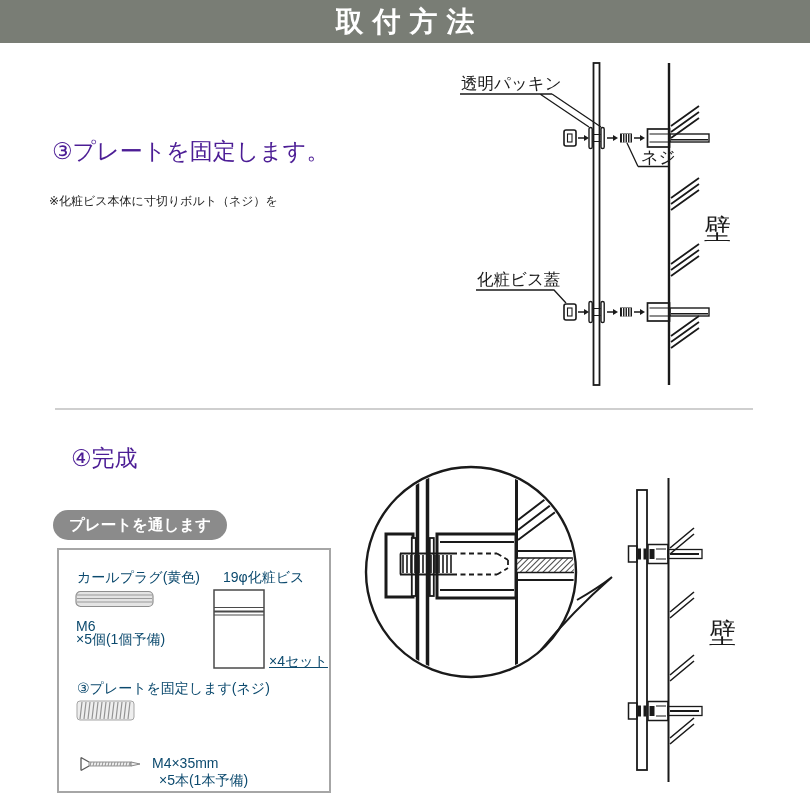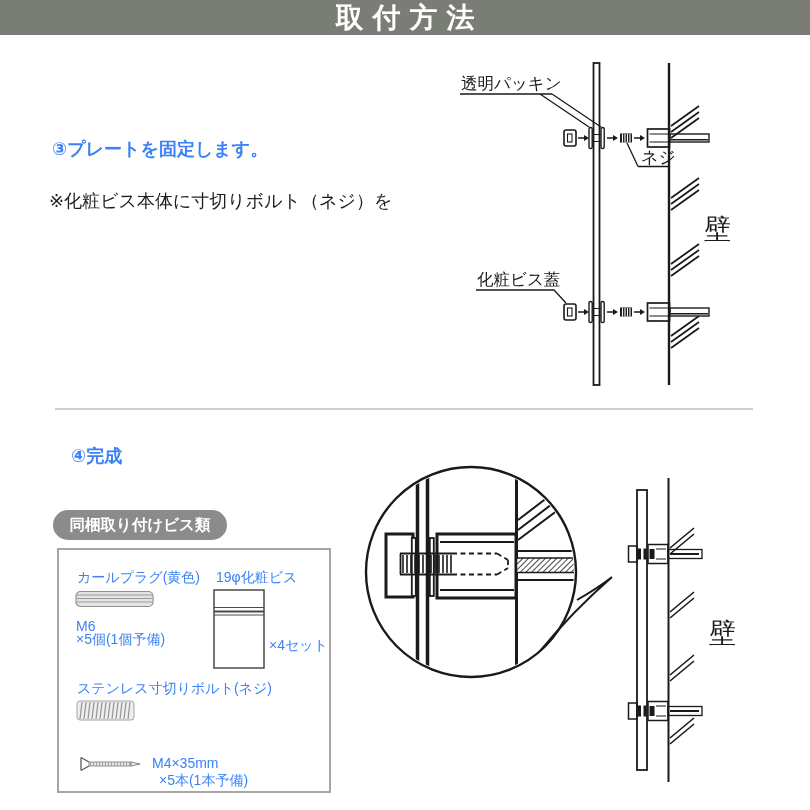--- a/index.html
+++ b/index.html
@@ -5,49 +5,49 @@
   html,body{margin:0;padding:0;}
   body{
     font-family:"Liberation Sans","DejaVu Sans",sans-serif;
     background:#ffffff;
   }
   .page{
     position:relative;width:810px;height:810px;background:#ffffff;overflow:hidden;
     color:#1a1a1a;
   }
   .header{
-    position:absolute;left:0;top:0;width:810px;height:35px;background:#797d75;
+    position:absolute;left:0;top:0;width:810px;height:43px;background:#797d75;
     display:flex;align-items:center;justify-content:center;
   }
   .header .title{
     color:#ffffff;font-size:28px;font-weight:600;letter-spacing:9px;padding-left:9px;
   }
   .step-title{
-    position:absolute;font-size:18px;font-weight:700;color:#3b82f6;line-height:1;white-space:nowrap;
+    position:absolute;font-size:23px;font-weight:400;color:#4c1d95;line-height:1;white-space:nowrap;
   }
   .step3-title{left:52px;top:140px;}
   .step4-title{left:52px;top:447px;margin-left:19px;}
   .step3-body{
-    position:absolute;left:49px;top:189px;font-size:18px;font-weight:500;
+    position:absolute;left:49px;top:189px;font-size:12px;font-weight:500;
     line-height:25.5px;color:#1f1f1f;white-space:nowrap;
   }
   .divider{
     position:absolute;left:55px;top:408px;width:698px;height:2px;background:#cfcfcf;
   }
   .badge{
     position:absolute;left:53px;top:510px;width:174px;height:30px;border-radius:15px;
     background:#8b8b8b;display:flex;align-items:center;justify-content:center;
   }
   .badge span{color:#ffffff;font-size:15.5px;font-weight:700;white-space:nowrap;}
   .parts-box{
     position:absolute;left:57px;top:548px;width:274px;height:245px;
     border:2px solid #a6a6a6;background:#ffffff;box-sizing:border-box;
   }
   .parts-box .ptxt{
-    position:absolute;font-size:14px;font-weight:500;color:#3b82f6;line-height:1;white-space:nowrap;
+    position:absolute;font-size:14px;font-weight:500;color:#0c4a6e;line-height:1;white-space:nowrap;
   }
   .parts-box svg{position:absolute;}
   .diagram-svg{position:absolute;}
   .top-diagram{left:440px;top:55px;}
   .bottom-diagram{left:360px;top:440px;}
   svg text{
     font-family:"Liberation Sans","DejaVu Sans",sans-serif;
     fill:#1a1a1a;stroke:none;font-weight:500;
   }
 </style>
@@ -124,42 +124,42 @@
     <text x="641" y="163" font-size="17">ネジ</text>
     <text x="477" y="285" font-size="16.5">化粧ビス蓋</text>
     <text x="704" y="238" font-size="27">壁</text>
   </svg>
 
   <div class="divider"></div>
 
   <div class="step-title step4-title">④完成</div>
 
   <div class="badge">
-    <span>同梱取り付けビス類</span>
+    <span>プレートを通します</span>
   </div>
 
   <div class="parts-box">
     <div class="ptxt" style="left:18px;top:20px;">カールプラグ(黄色)</div>
     <svg style="left:16px;top:40px;" width="80" height="18" viewBox="0 0 80 18">
       <rect x="1" y="1.5" width="77" height="15" rx="4.5" fill="#e4e4e4" stroke="#8f8f8f" stroke-width="1.2"></rect>
       <path d="M2 5 H77 M2 8.5 H77 M2 12 H77" stroke="#9a9a9a" stroke-width="1" fill="none"></path>
     </svg>
     <div class="ptxt" style="left:17px;top:69px;">M6</div>
     <div class="ptxt" style="left:17px;top:82px;text-align:center;">×5個(1個予備)</div>
 
-    <div class="ptxt" style="left:157px;top:20px;">19φ化粧ビス</div>
+    <div class="ptxt" style="left:164px;top:20px;">19φ化粧ビス</div>
     <svg style="left:154px;top:39px;" width="52" height="80" viewBox="0 0 52 80">
       <rect x="1" y="1" width="50" height="78" fill="#ffffff" stroke="#4a4a4a" stroke-width="1.5"></rect>
       <path d="M1 18.5 H51" stroke="#4a4a4a" stroke-width="1" fill="none"></path>
       <path d="M1 22.5 H51" stroke="#4a4a4a" stroke-width="2" fill="none"></path>
       <path d="M1 26 H51" stroke="#4a4a4a" stroke-width="1" fill="none"></path>
     </svg>
-    <div class="ptxt" style="left:210px;top:88px;">×4セット</div>
-
-    <div class="ptxt" style="left:18px;top:131px;">ステンレス寸切りボルト(ネジ)</div>
+    <div class="ptxt" style="left:210px;top:104px;text-decoration:underline;">×4セット</div>
+
+    <div class="ptxt" style="left:18px;top:131px;">③プレートを固定します(ネジ)</div>
     <svg style="left:17px;top:149px;" width="60" height="23" viewBox="0 0 60 23">
       <rect x="1" y="2" width="57" height="19" rx="3" fill="#eeeeee" stroke="#a5a5a5" stroke-width="1"></rect>
       <path d="M6 3 L4 20 M10 3 L8 20 M14 3 L12 20 M18 3 L16 20 M22 3 L20 20 M26 3 L24 20 M30 3 L28 20 M34 3 L32 20 M38 3 L36 20 M42 3 L40 20 M46 3 L44 20 M50 3 L48 20 M54 3 L52 20" stroke="#949494" stroke-width="1.2" fill="none"></path>
     </svg>
 
     <svg style="left:20px;top:206px;" width="64" height="16" viewBox="0 0 64 16">
       <path d="M2 1.5 V14.5 M2 1.5 L10 6 M2 14.5 L10 10" stroke="#5a5a5a" stroke-width="1.3" fill="none"></path>
       <rect x="10" y="6" width="42" height="4" fill="#efefef" stroke="#7a7a7a" stroke-width="0.8"></rect>
       <path d="M12 6 L11 10 M15 6 L14 10 M18 6 L17 10 M21 6 L20 10 M24 6 L23 10 M27 6 L26 10 M30 6 L29 10 M33 6 L32 10 M36 6 L35 10 M39 6 L38 10 M42 6 L41 10 M45 6 L44 10 M48 6 L47 10 M51 6 L50 10" stroke="#8a8a8a" stroke-width="0.9" fill="none"></path>
       <polygon points="52,6 61,8 52,10" fill="#efefef" stroke="#7a7a7a" stroke-width="0.9"></polygon>

